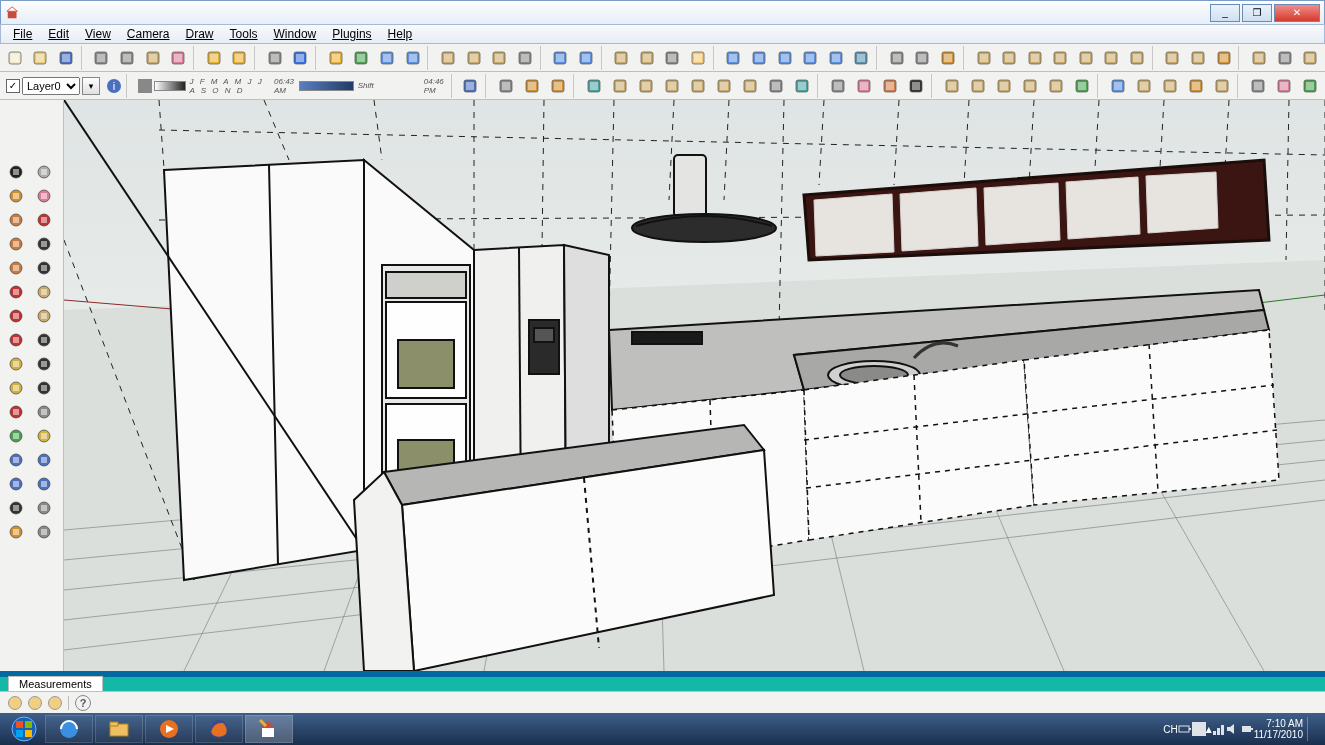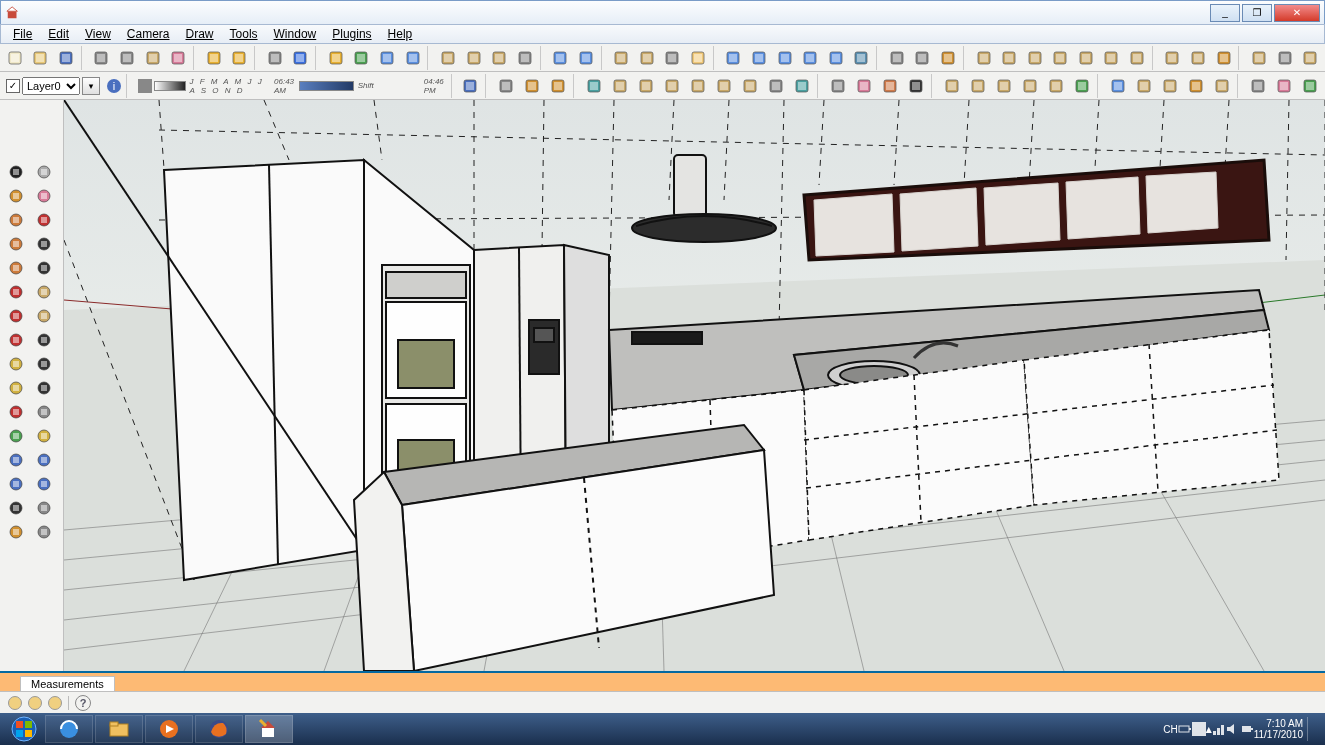--- a/index.html
+++ b/index.html
@@ -39,21 +39,21 @@
 
 .workspace { position: relative; display: flex; height: calc(745px - 24px - 20px - 28px - 28px - 20px - 22px - 32px); }
 .leftbar { width: 64px; background:#f2f2f0; border-right:1px solid #bfbfbf; padding:60px 2px 2px 2px; display:flex; flex-wrap:wrap; align-content:flex-start;}
 .leftbar .tbtn{width:26px;height:22px;margin:1px;}
 
 
 .viewport { flex:1; background:linear-gradient(#dfe4e4 0%,#e7ebe9 40%,#e4e8e6 100%); position:relative; overflow:hidden;}
 .viewport svg{position:absolute;inset:0;width:100%;height:100%;}
 
 
-.btabs{height:20px;background:#fdba74;border-top:2px solid #0369a1;display:flex;align-items:flex-end;padding:0 20px;}
+.btabs{height:20px;background:#14b8a6;border-top:6px solid #0369a1;display:flex;align-items:flex-end;padding:0 8px;}
 .btab{border:1px solid #bfbfbf;border-bottom:none;background:#fff;padding:1px 10px;font-size:11px;}
 
 
 .status{height:22px;background:#f2f2f0;border-top:1px solid #bfbfbf;display:flex;align-items:center;padding:0 8px;font-size:11px;gap:6px;}
 .status .circ{width:14px;height:14px;border:1px solid #999;border-radius:50%;display:inline-block;}
 .status .q{width:16px;height:16px;border:1px solid #888;border-radius:50%;display:flex;align-items:center;justify-content:center;font-size:11px;font-weight:bold;color:#556;}
 
 
 .taskbar{height:32px;background:linear-gradient(#3e5f8a,#1a2f4d);display:flex;align-items:center;padding:0 4px;}
 .taskbar .start{width:40px;height:28px;display:flex;align-items:center;justify-content:center;}

